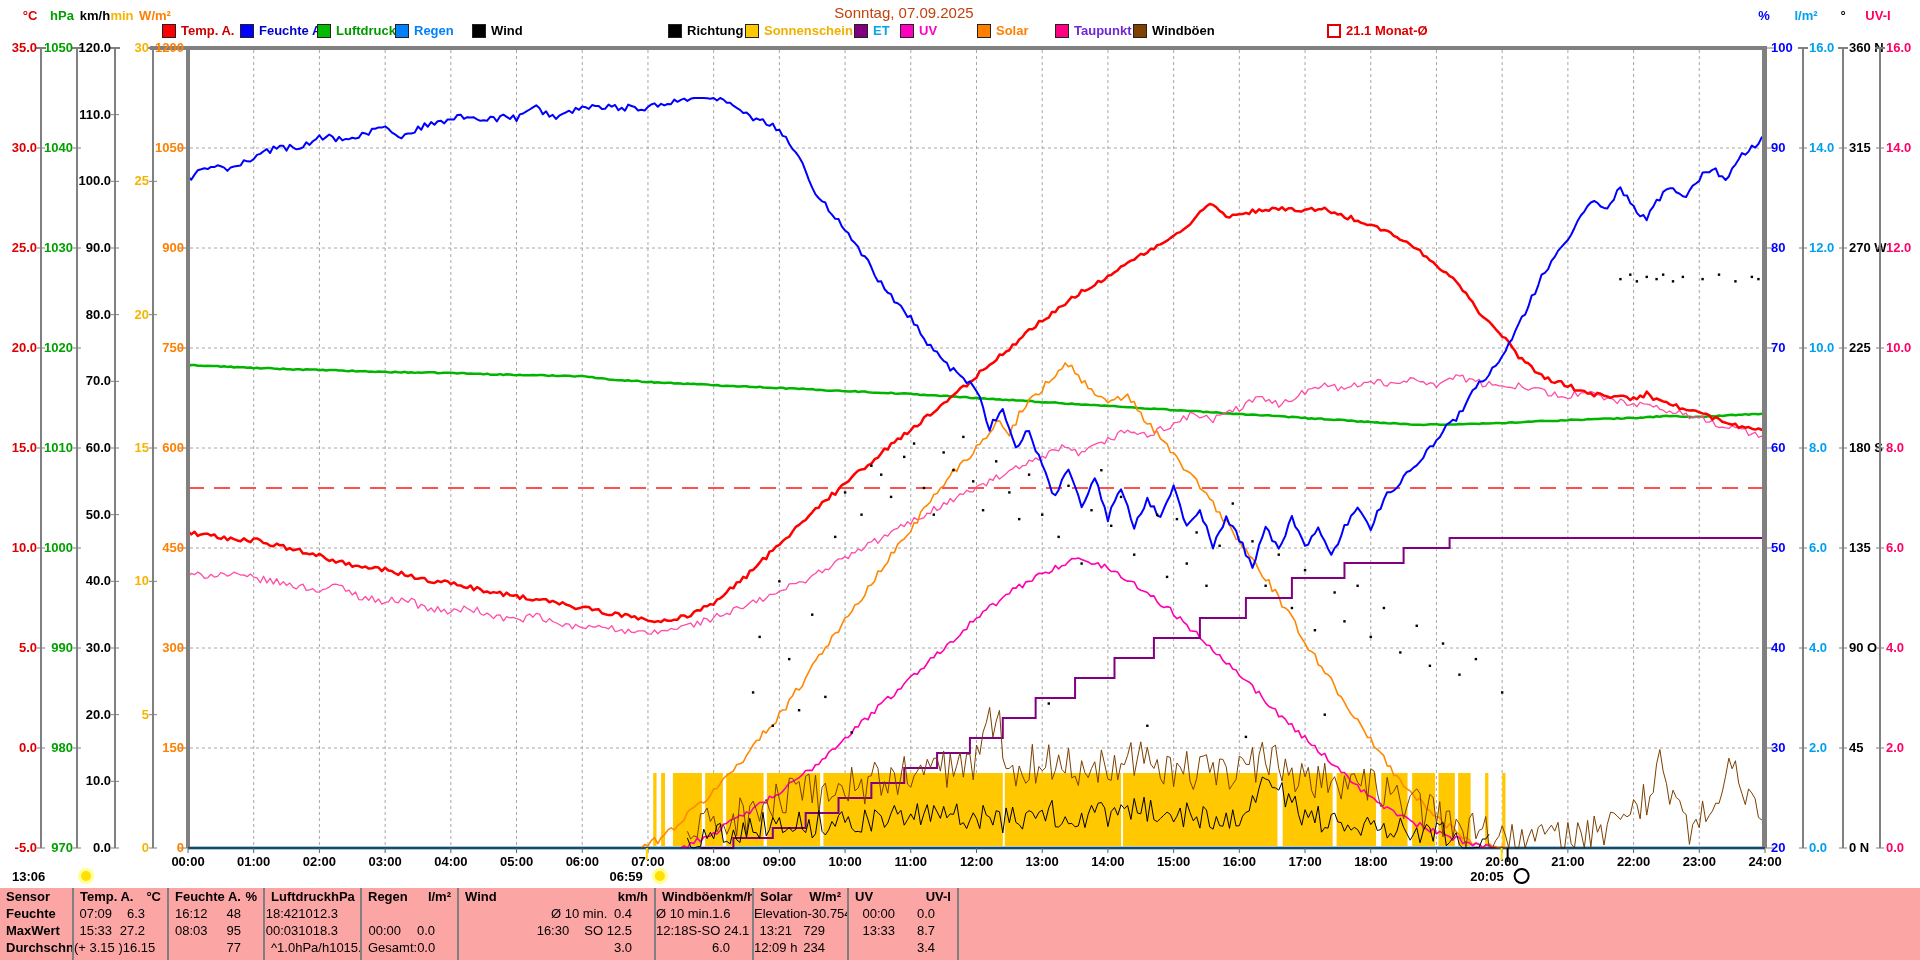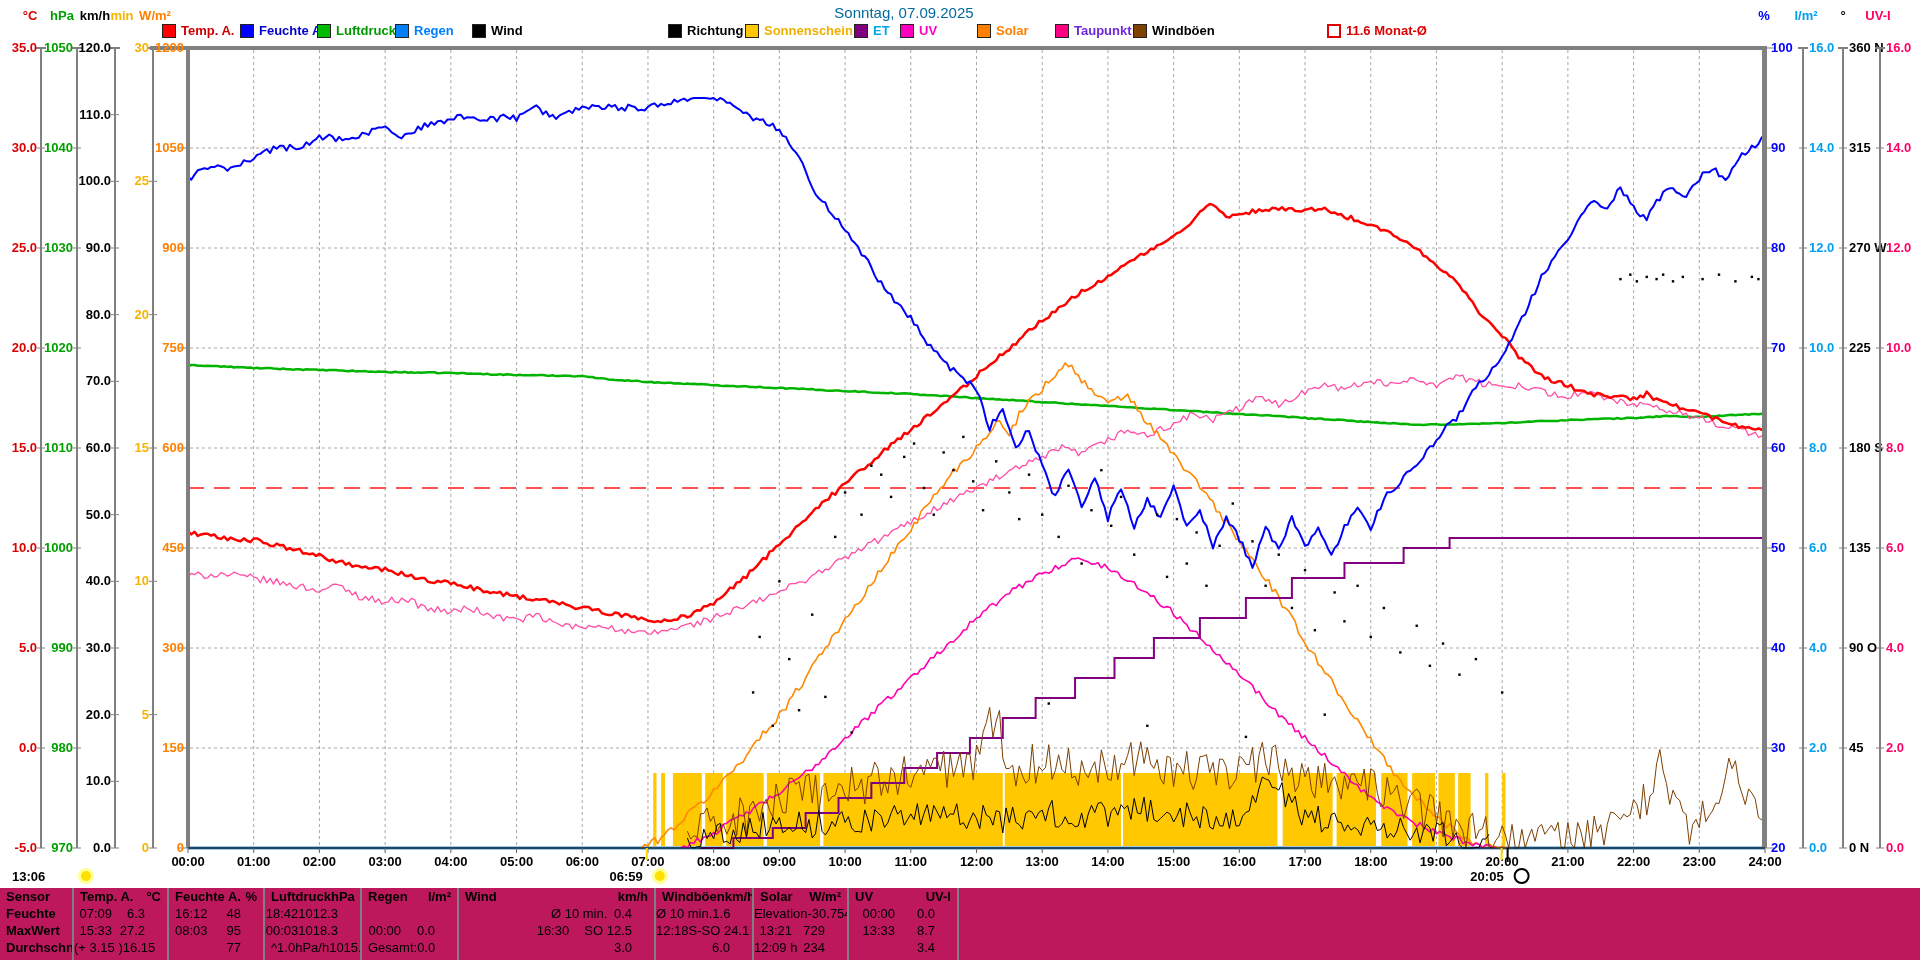--- a/index.html
+++ b/index.html
@@ -1,25 +1,25 @@
 <!DOCTYPE html>
 <html><head>
 <meta charset="utf-8">
 <style>
   html,body{margin:0;padding:0;background:#fff}
   #app{position:relative;width:1920px;height:960px;background:#fff;
        font-family:"Liberation Sans",sans-serif;overflow:hidden;color:#000}
   .title{position:absolute;top:4px;left:0;width:1808px;text-align:center;
-         font-size:15px;color:#0369a1;font-weight:normal}
+         font-size:15px;color:#c2410c;font-weight:normal}
   .legend-item{position:absolute;top:23px;height:15px;display:flex;align-items:center;
                font-size:13px;font-weight:bold;white-space:nowrap}
   .swatch{width:12px;height:12px;border:1px solid #222;margin-right:5px;flex:0 0 auto}
   .swatch.open{background:#fff!important;border:2px solid #e00000;width:10px;height:10px}
   #chart{position:absolute;left:0;top:0}
-  #footer{position:absolute;left:0;top:888px;width:1920px;height:72px;background:#be185d;
+  #footer{position:absolute;left:0;top:888px;width:1920px;height:72px;background:#fca5a5;
           display:flex;font-size:13px;line-height:17px}
   .fcol{height:72px;box-sizing:border-box;flex:0 0 auto}
   .fcol + .fcol{border-left:2px solid #808080}
   .fcell{height:17px;display:flex;align-items:center;white-space:nowrap;overflow:hidden}
   .fcell.hdr{font-weight:bold}
   .fcell .t{flex:1.15;text-align:right}
   .fcell .v{flex:1;text-align:right;padding-right:22px}
   .fcell .h1{flex:1;text-align:left;padding-left:6px;font-weight:bold}
   .fcell .h2{text-align:right;padding-right:6px;font-weight:bold}
   .rowlabel{font-weight:bold;padding-left:6px}
@@ -74,21 +74,21 @@
       <div class="legend-item" style="left: 1055px;">
         <span class="swatch" style="background: rgb(255, 0, 128);"></span>
         <span style="color: #6d28d9;">Taupunkt</span>
       </div>
       <div class="legend-item" style="left: 1133px;">
         <span class="swatch" style="background: rgb(128, 64, 0);"></span>
         <span style="color: rgb(0, 0, 0);">Windböen</span>
       </div>
       <div class="legend-item" style="left: 1327px;">
         <span class="swatch open"></span>
-        <span style="color: rgb(221, 0, 0);">11.6 Monat-Ø</span>
+        <span style="color: rgb(221, 0, 0);">21.1 Monat-Ø</span>
       </div>
     </div>
   <svg id="chart" width="1920" height="888" viewBox="0 0 1920 888">
       <line x1="190" y1="148" x2="1763" y2="148" stroke="#a8a8a8" stroke-width="1" stroke-dasharray="3,3"></line>
       <line x1="190" y1="248" x2="1763" y2="248" stroke="#a8a8a8" stroke-width="1" stroke-dasharray="3,3"></line>
       <line x1="190" y1="348" x2="1763" y2="348" stroke="#a8a8a8" stroke-width="1" stroke-dasharray="3,3"></line>
       <line x1="190" y1="448" x2="1763" y2="448" stroke="#a8a8a8" stroke-width="1" stroke-dasharray="3,3"></line>
       <line x1="190" y1="548" x2="1763" y2="548" stroke="#a8a8a8" stroke-width="1" stroke-dasharray="3,3"></line>
       <line x1="190" y1="648" x2="1763" y2="648" stroke="#a8a8a8" stroke-width="1" stroke-dasharray="3,3"></line>
       <line x1="190" y1="748" x2="1763" y2="748" stroke="#a8a8a8" stroke-width="1" stroke-dasharray="3,3"></line>

